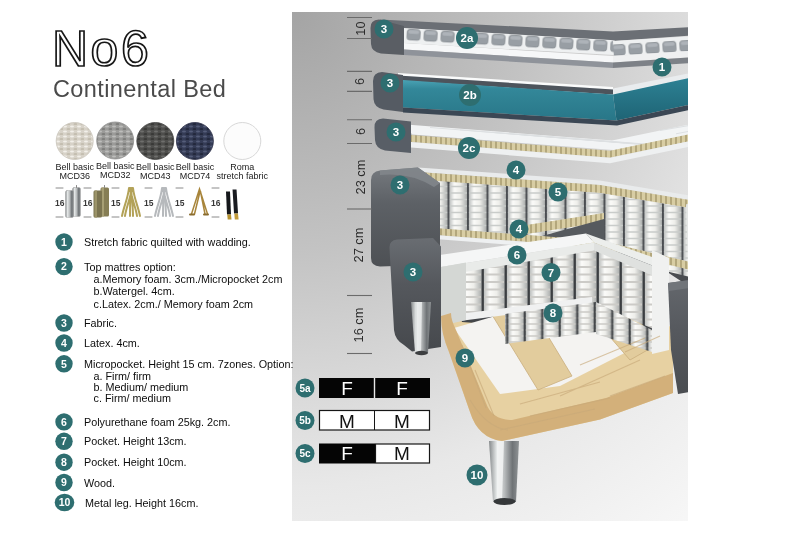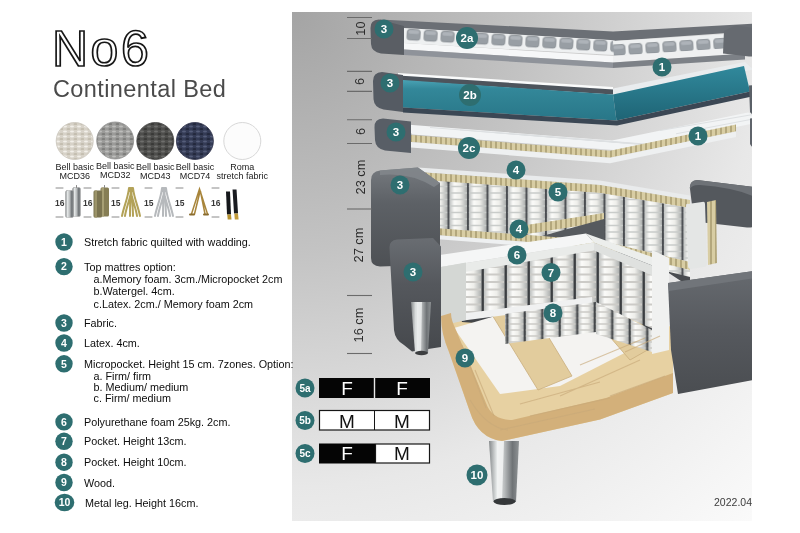--- a/index.html
+++ b/index.html
@@ -1,16 +1,16 @@
 <!DOCTYPE html>
 <html><head>
 <meta charset="utf-8">
 <style>
 html,body{margin:0;padding:0;background:#fff;}
-.page{position:relative;width:752px;height:533px;background:#fff;overflow:hidden;font-family:"Liberation Sans",sans-serif;}
+.page{position:relative;width:688px;height:533px;background:#fff;overflow:hidden;font-family:"Liberation Sans",sans-serif;}
 svg{position:absolute;left:0;top:0;}
 </style>
 </head>
 <body>
 <div class="page">
 <svg width="800" height="533" viewBox="0 0 800 533">
 <defs>
 <radialGradient id="bgGrad" gradientUnits="userSpaceOnUse" cx="292" cy="12" r="720">
   <stop offset="0" stop-color="#a4a4a4"></stop>
   <stop offset="0.33" stop-color="#c3c3c3"></stop>

